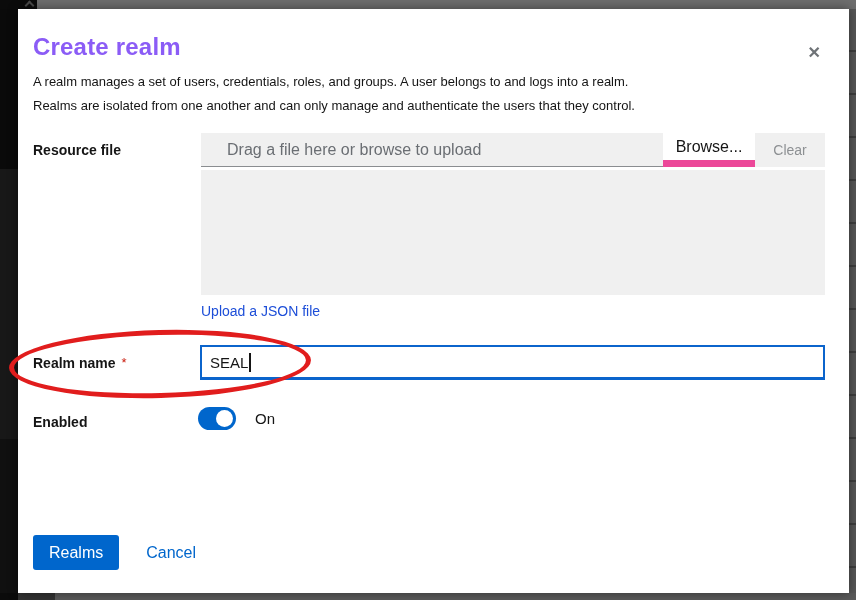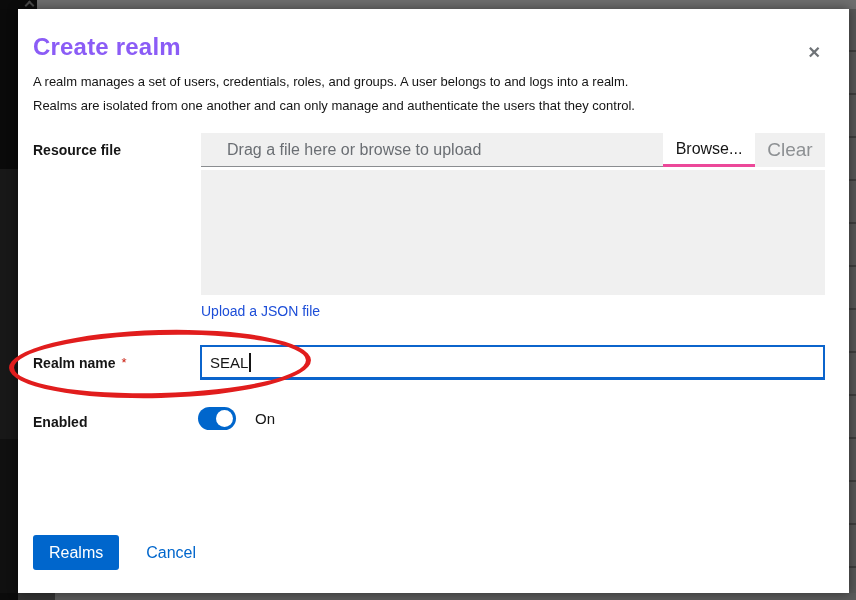--- a/index.html
+++ b/index.html
@@ -55,26 +55,26 @@
 
   .row-resource-label { position: absolute; left: 15px; top: 124px; height: 34px; display: flex; align-items: center; }
   .resource-content   { position: absolute; left: 183px; top: 124px; width: 624px; }
   .file-bar { display: flex; height: 34px; }
   .file-input {
     flex: 1 1 auto; background: #f0f0f0; border: none; border-bottom: 1px solid #8a8d90;
     color: #6a6e73; font-size: 16px; display: flex; align-items: center; padding-left: 26px;
     white-space: nowrap; overflow: hidden; cursor: text;
   }
   .browse-btn {
-    width: 92px; background: #ffffff; border: none; border-bottom: 3px solid #ec4899;
+    width: 92px; background: #ffffff; border: none; border-bottom: 7px solid #ec4899;
     color: #151515; font-size: 16px; font-family: inherit; cursor: pointer;
   }
   .clear-btn {
     width: 70px; background: #f0f0f0; border: none;
-    color: #8d9093; font-size: 19px; font-family: inherit; cursor: pointer;
+    color: #8d9093; font-size: 14px; font-family: inherit; cursor: pointer;
   }
   .drop-area { margin-top: 3px; height: 125px; background: #f0f0f0; cursor: pointer; }
   .helper-text { margin-top: 8px; font-size: 14px; color: #1d4ed8; }
 
   .row-realm-label { position: absolute; left: 15px; top: 336px; height: 35px; display: flex; align-items: center; }
   .realm-input {
     position: absolute; left: 182px; top: 336px; width: 625px; height: 35px;
     background: #ffffff; border: 2px solid #0b64cc; border-bottom-width: 3px;
     display: flex; align-items: center; padding-left: 8px;
     font-size: 15px; color: #151515; cursor: text;

